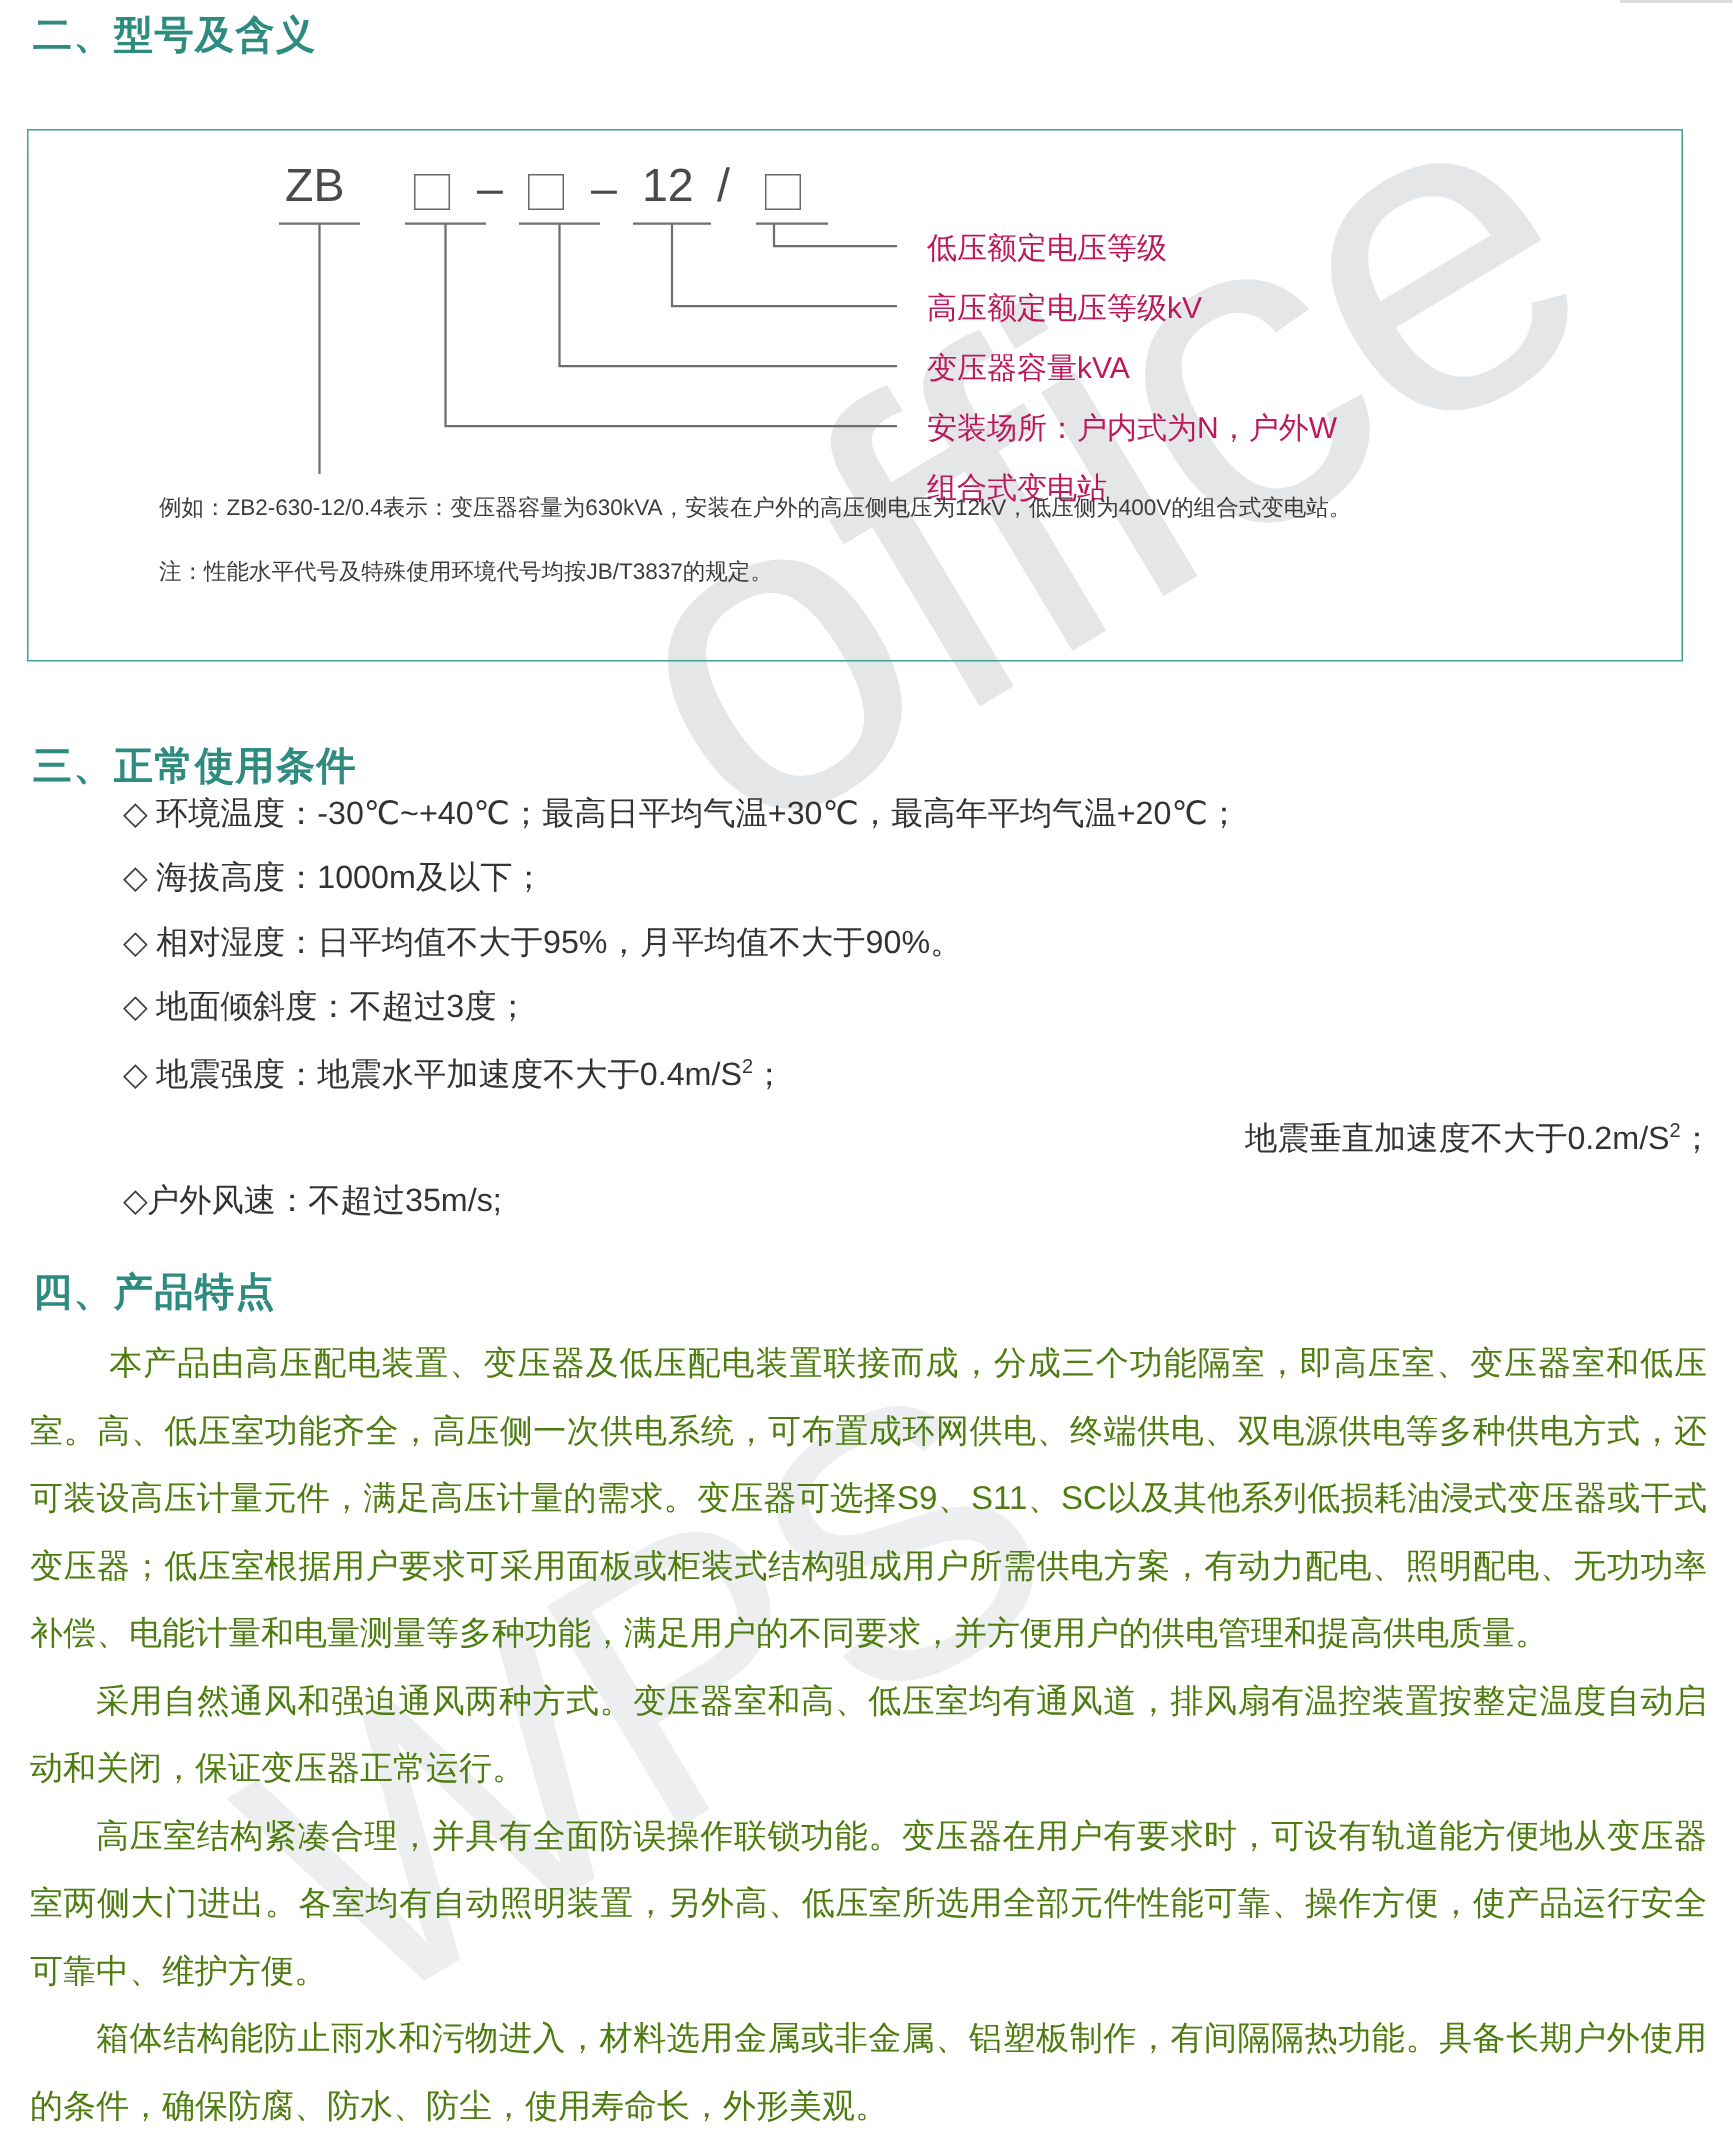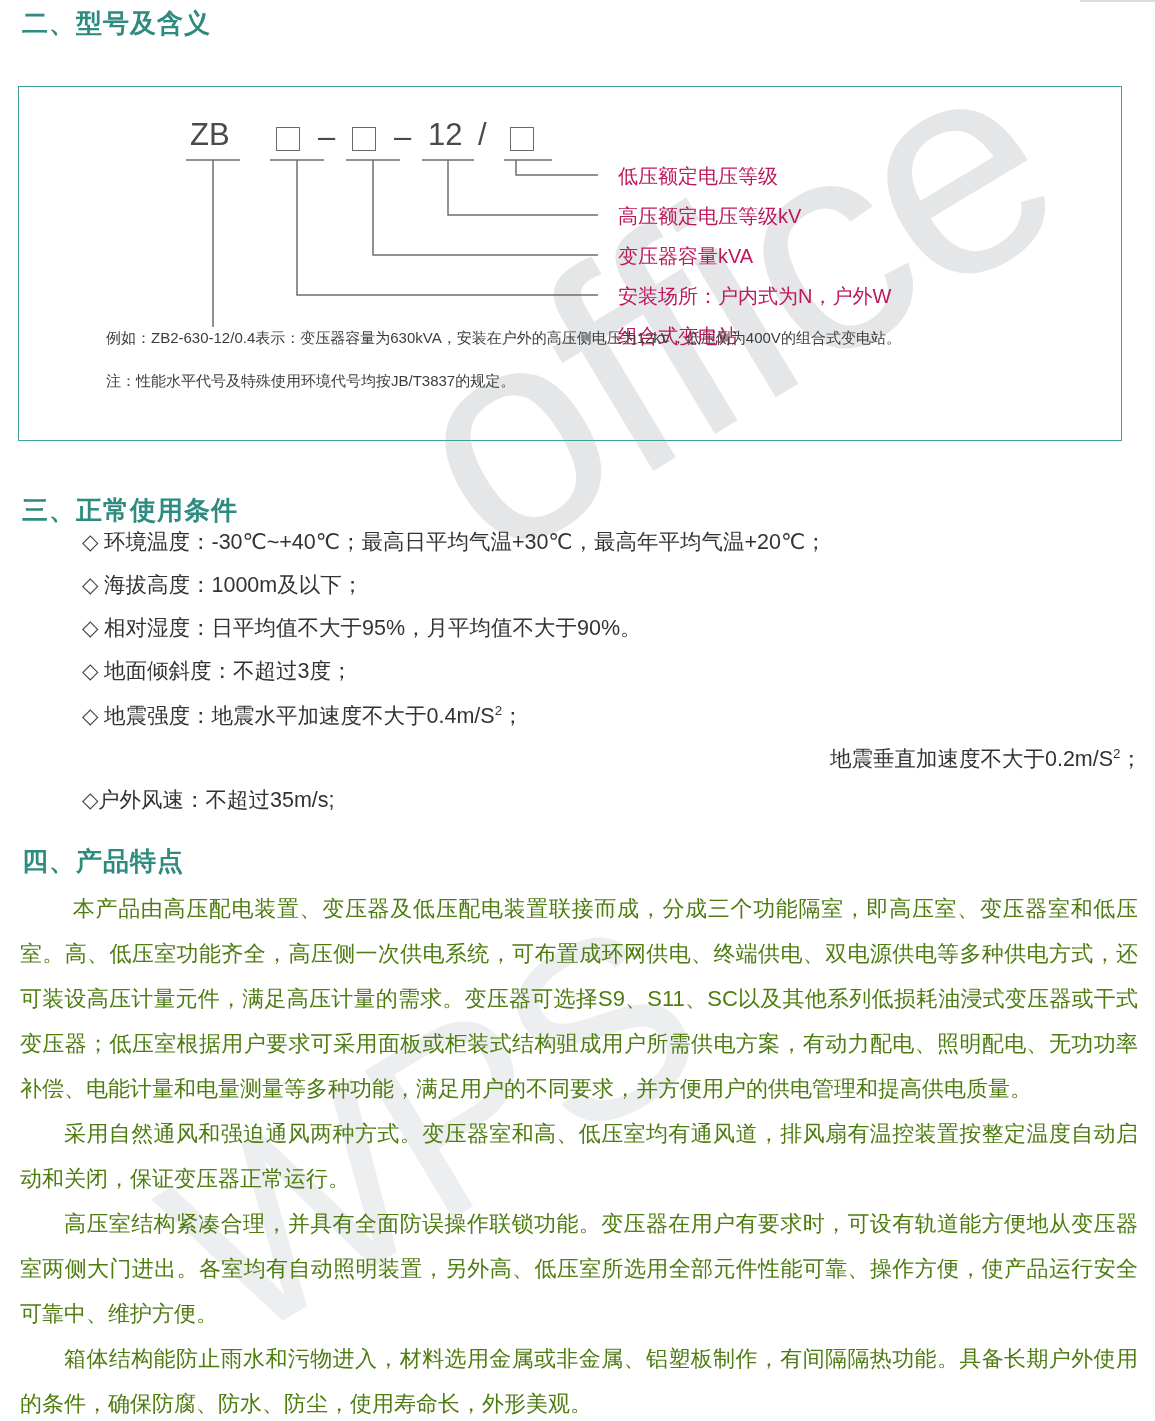--- a/index.html
+++ b/index.html
@@ -75,21 +75,21 @@
     width: 1104px;
     height: 355px;
     border: 1.6px solid #3fa294;
     box-sizing: border-box;
     background: transparent;
   }
 
   #model-diagram {
     position: absolute;
     left: 18px;
-    top: 97px;
+    top: 86px;
     width: 1028px;
     height: 230px;
   }
 
   .code-token {
     position: absolute;
     font-size: 31px;
     color: #4a4a4a;
     font-family: "Liberation Sans", "DejaVu Sans", sans-serif;
     line-height: 1;

